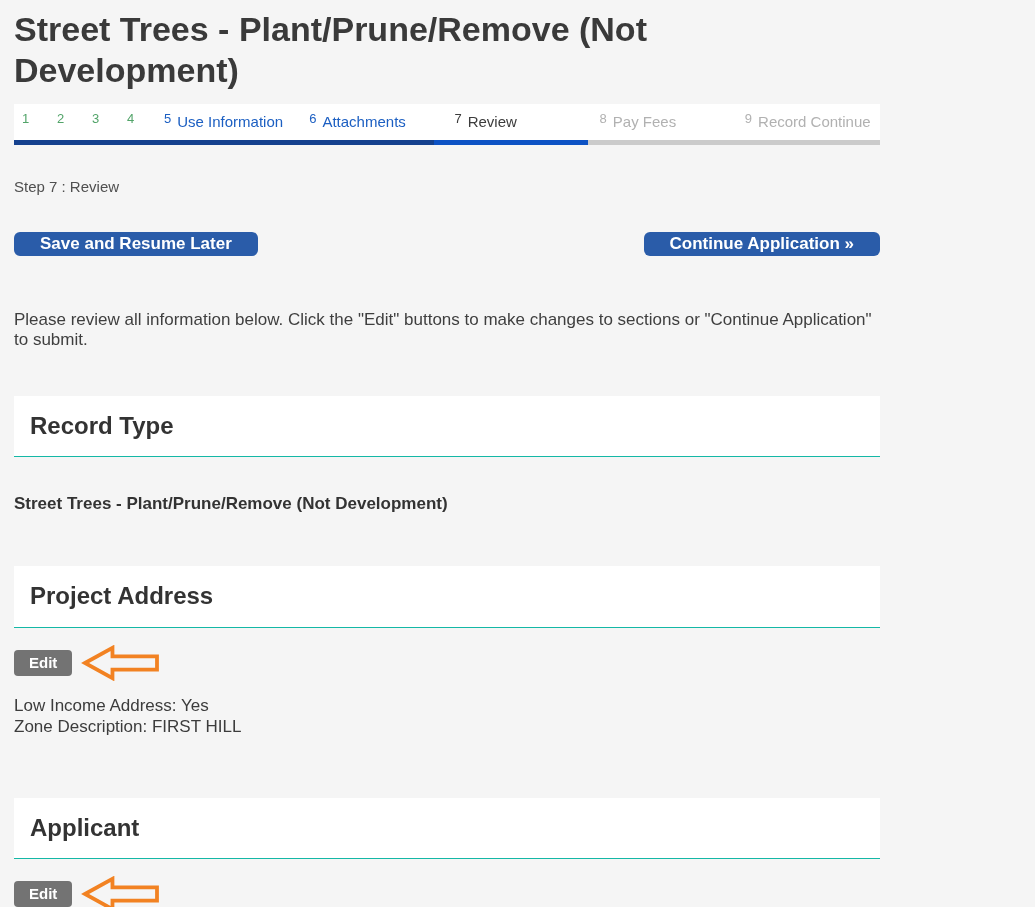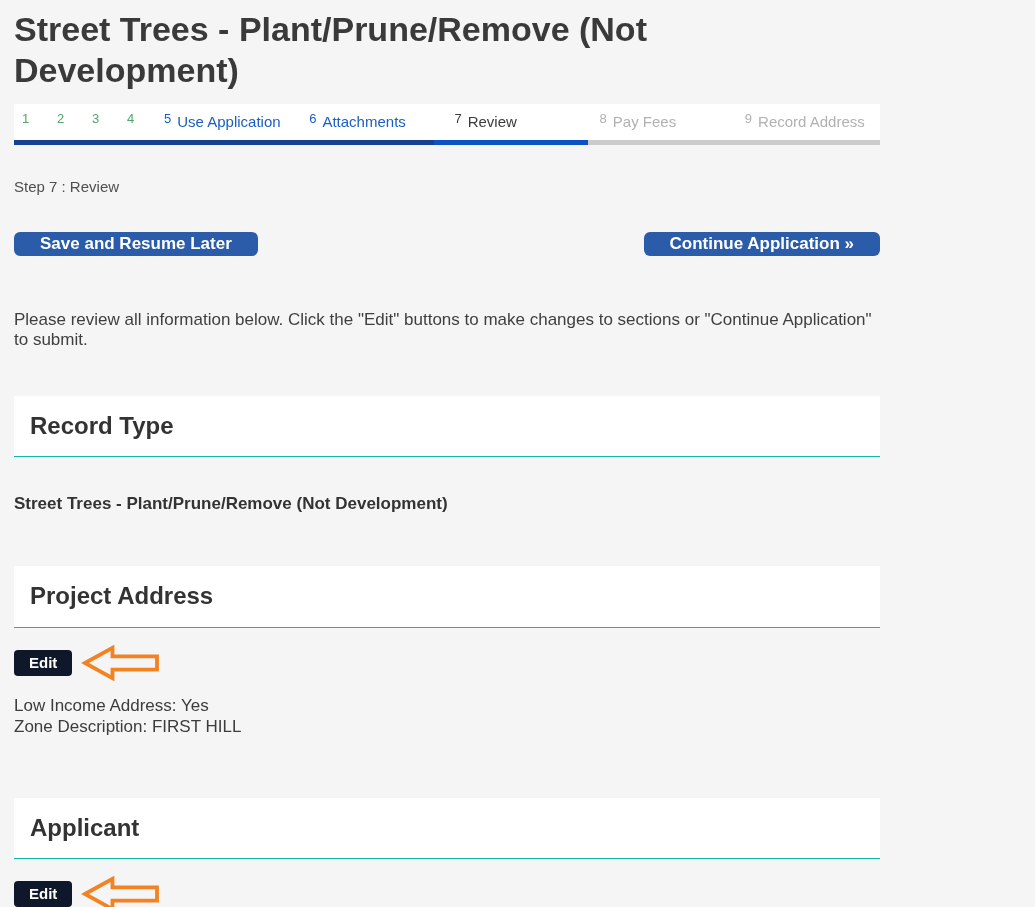--- a/index.html
+++ b/index.html
@@ -105,21 +105,21 @@
     font-size: 17px;
     font-weight: bold;
     color: #333333;
   }
   .edit-row {
     margin-top: 17px;
     display: flex;
     align-items: center;
   }
   .btn-edit {
-    background: #0f172a;
+    background: #737373;
     color: #ffffff;
     border: none;
     border-radius: 4px;
     font-family: "Liberation Sans", sans-serif;
     font-size: 15px;
     font-weight: bold;
     padding: 4px 15px 5px 15px;
     cursor: pointer;
   }
   .arrow-annotation {
@@ -145,25 +145,25 @@
 <div class="page">
 
   <h1 class="page-title">Street Trees - Plant/Prune/Remove (Not Development)</h1>
 
   <div class="steps-band">
     <div class="steps">
       <div class="step compact green-num"><span class="num">1</span></div>
       <div class="step compact green-num"><span class="num">2</span></div>
       <div class="step compact green-num"><span class="num">3</span></div>
       <div class="step compact green-num"><span class="num">4</span></div>
-      <div class="step wide linked"><span class="num">5</span><span class="lbl">Use Application</span></div>
+      <div class="step wide linked"><span class="num">5</span><span class="lbl">Use Information</span></div>
       <div class="step wide linked"><span class="num">6</span><span class="lbl">Attachments</span></div>
       <div class="step wide current"><span class="num">7</span><span class="lbl">Review</span></div>
       <div class="step wide upcoming"><span class="num">8</span><span class="lbl">Pay Fees</span></div>
-      <div class="step wide upcoming"><span class="num">9</span><span class="lbl">Record Address</span></div>
+      <div class="step wide upcoming"><span class="num">9</span><span class="lbl">Record Continue</span></div>
     </div>
     <div class="progress">
       <div class="seg-done"></div>
       <div class="seg-current"></div>
       <div class="seg-upcoming"></div>
     </div>
   </div>
 
   <div class="step-caption">Step 7 : Review</div>
 

